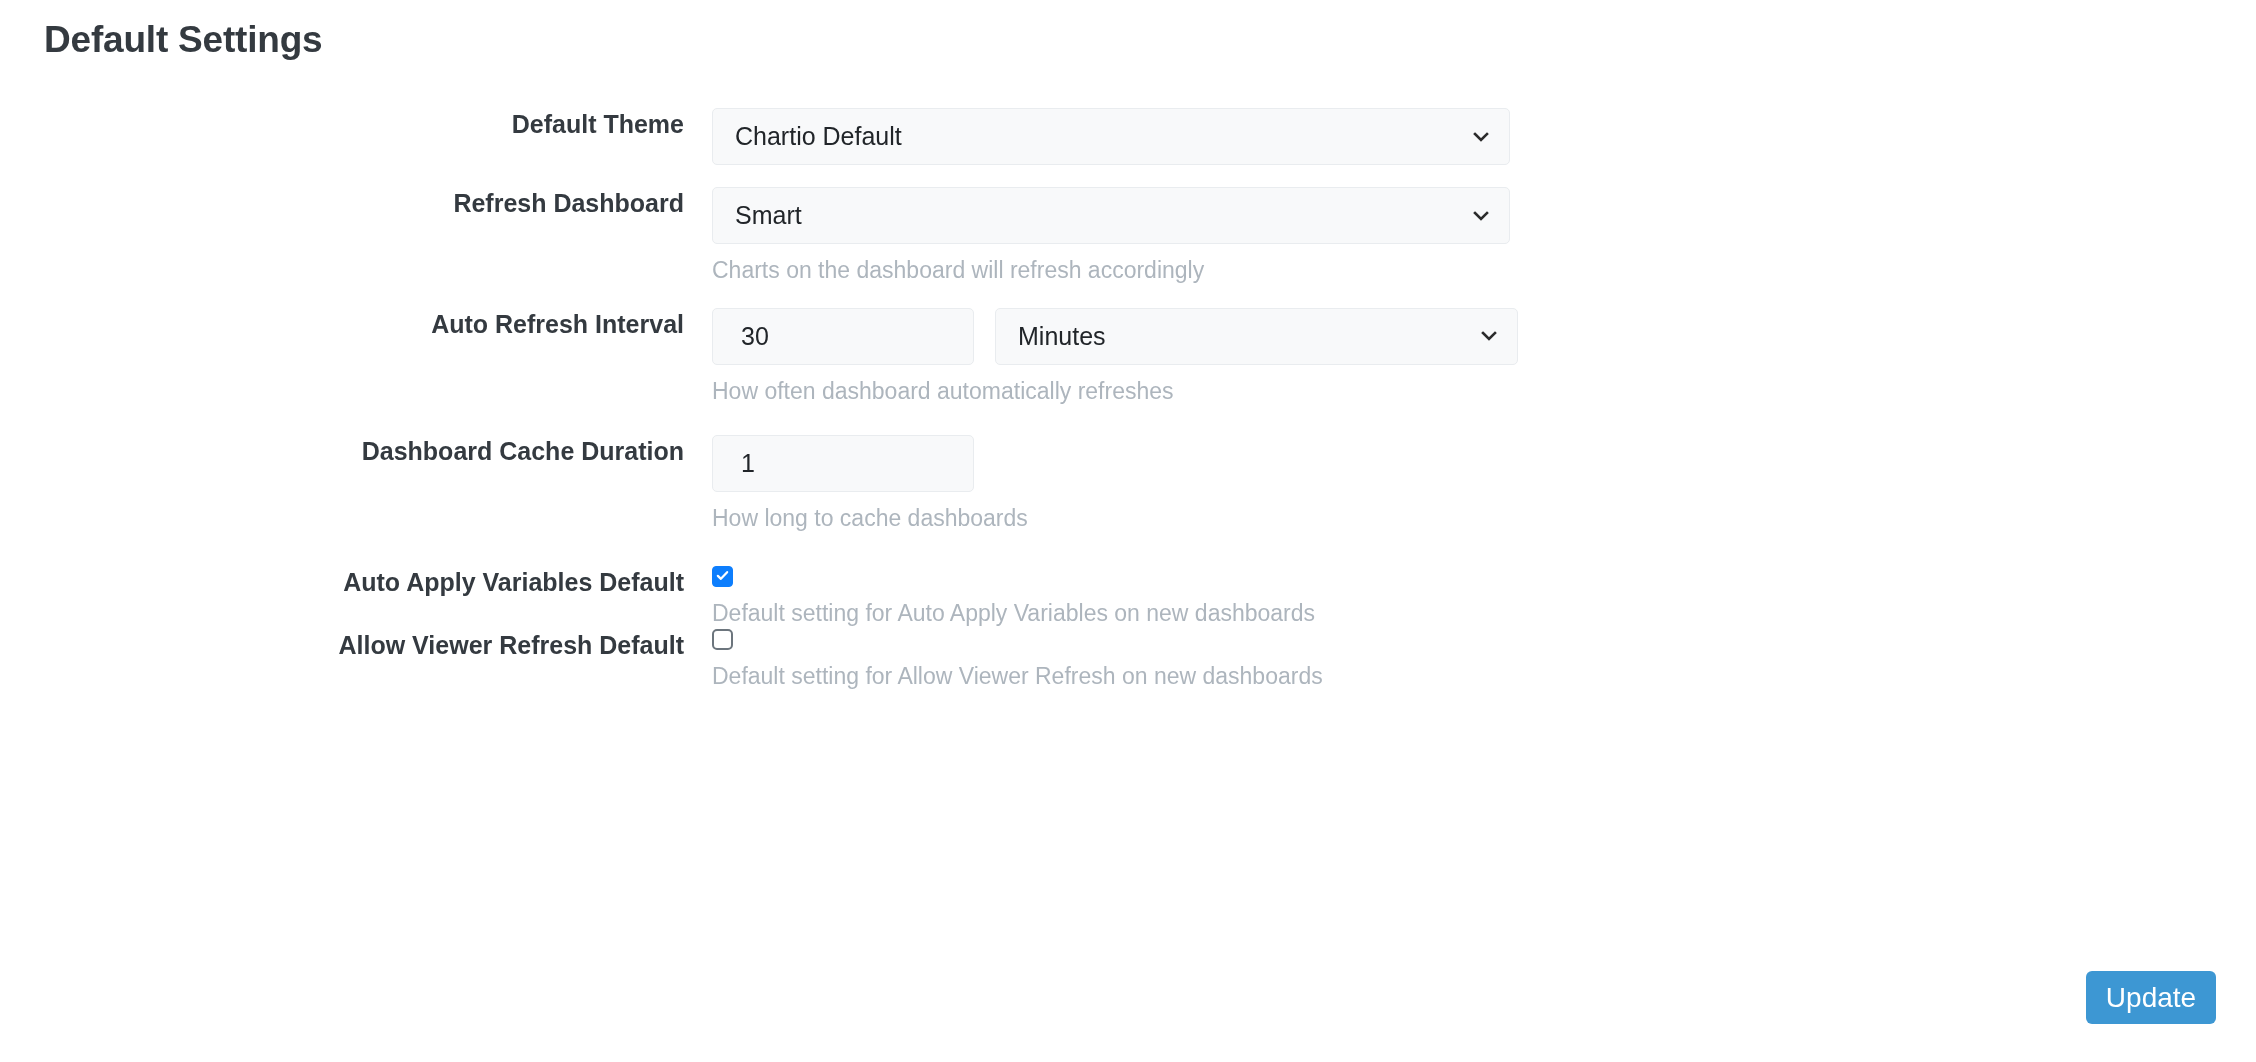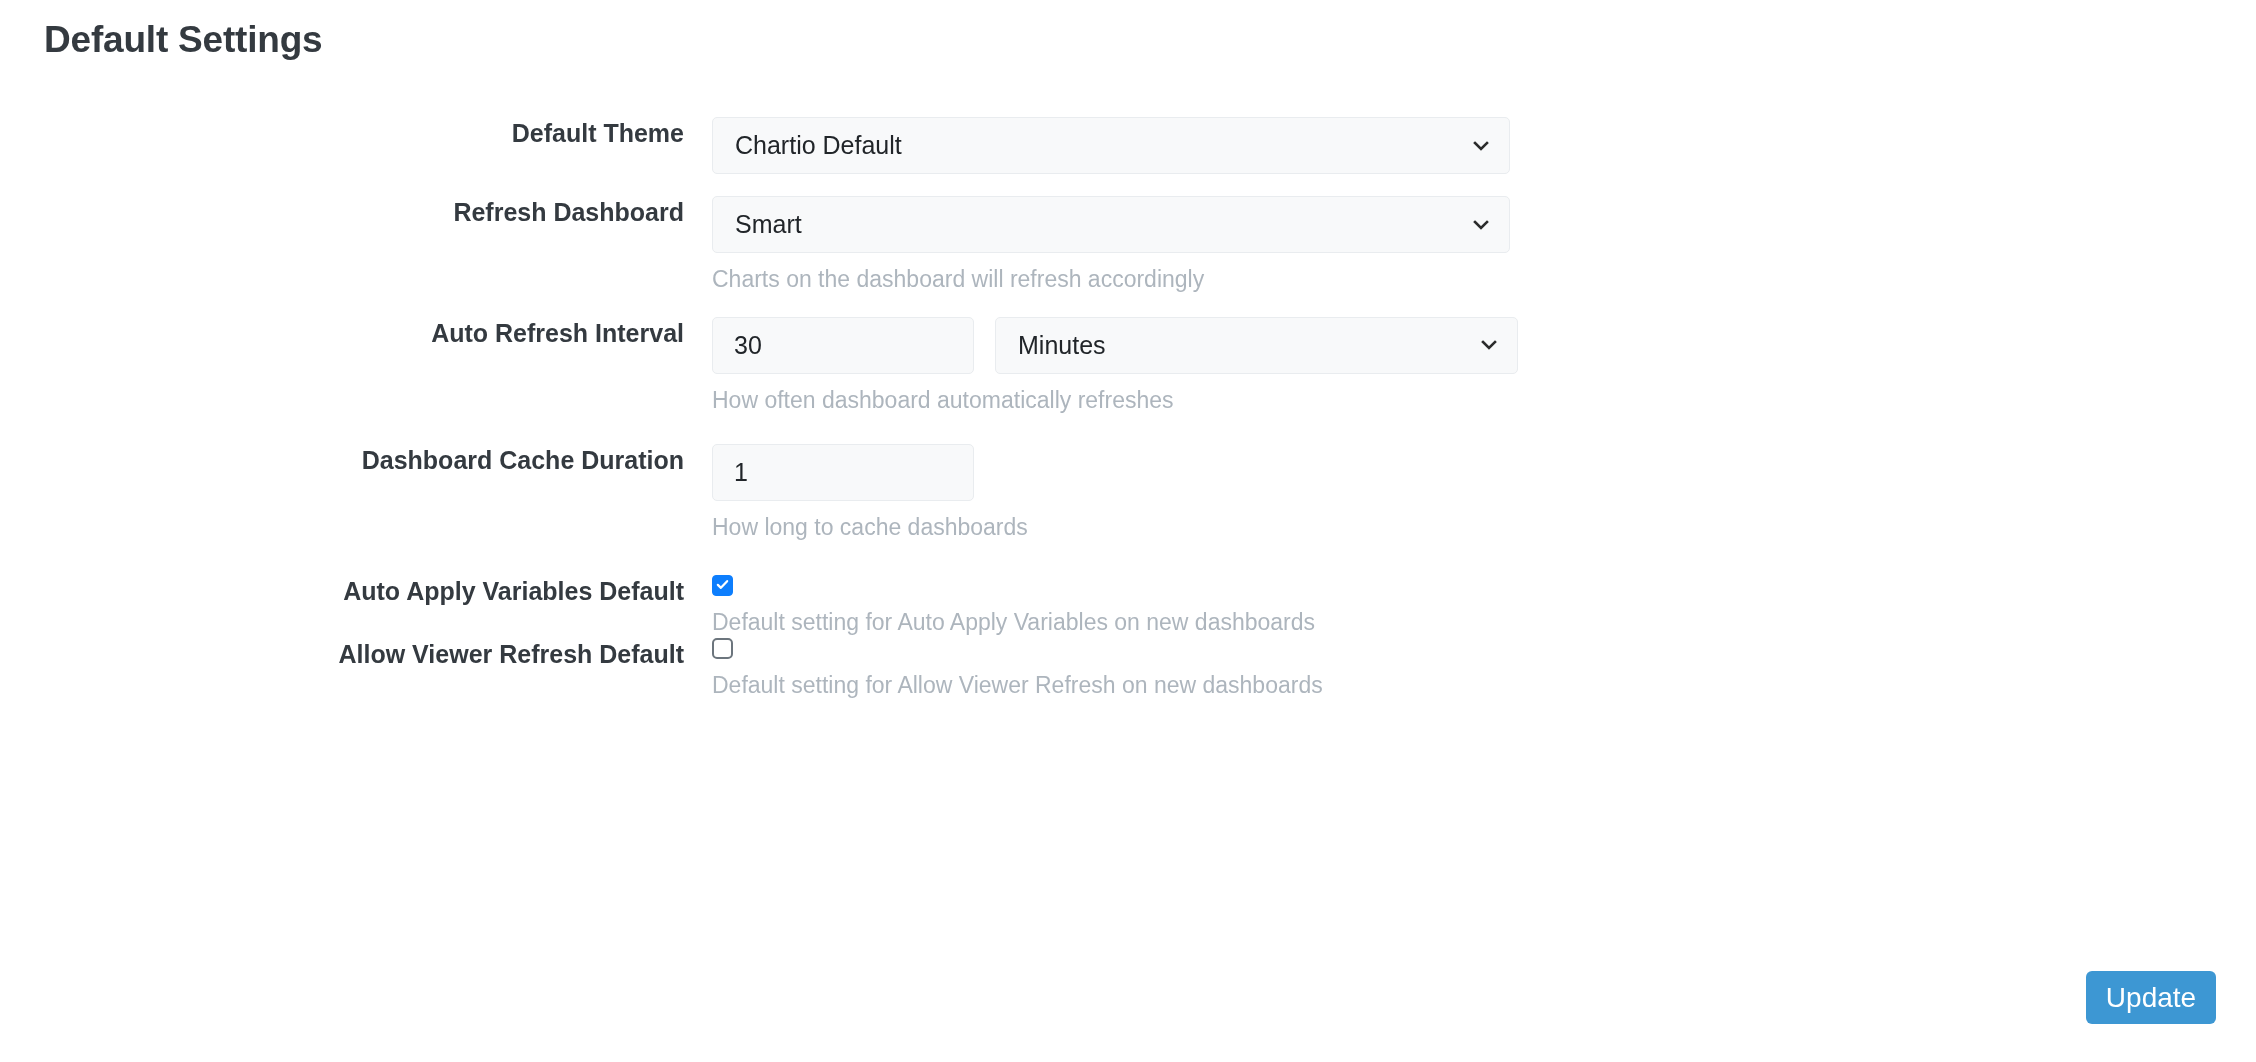--- a/index.html
+++ b/index.html
@@ -29,21 +29,21 @@
     font-size: 37px;
     font-weight: bold;
     color: #343a40;
     letter-spacing: -0.2px;
     line-height: 1.2;
   }
 
   .form {
     position: absolute;
     left: 0;
-    top: 117px;
+    top: 108px;
     width: 1600px;
   }
 
   .form-row {
     display: flex;
     align-items: flex-start;
     width: 100%;
   }
 
   .row-label {
@@ -111,21 +111,21 @@
   .num-input {
     width: 262px;
     height: 57px;
     box-sizing: border-box;
     background: #f8f9fa;
     border: 1px solid #e9ecef;
     border-radius: 5px;
     font-family: "Liberation Sans", sans-serif;
     font-size: 25px;
     color: #212529;
-    padding: 0 21px;
+    padding: 0 28px;
     outline: none;
   }
 
   .gap {
     width: 21px;
     min-width: 21px;
   }
 
   .help-text {
     font-size: 23px;

